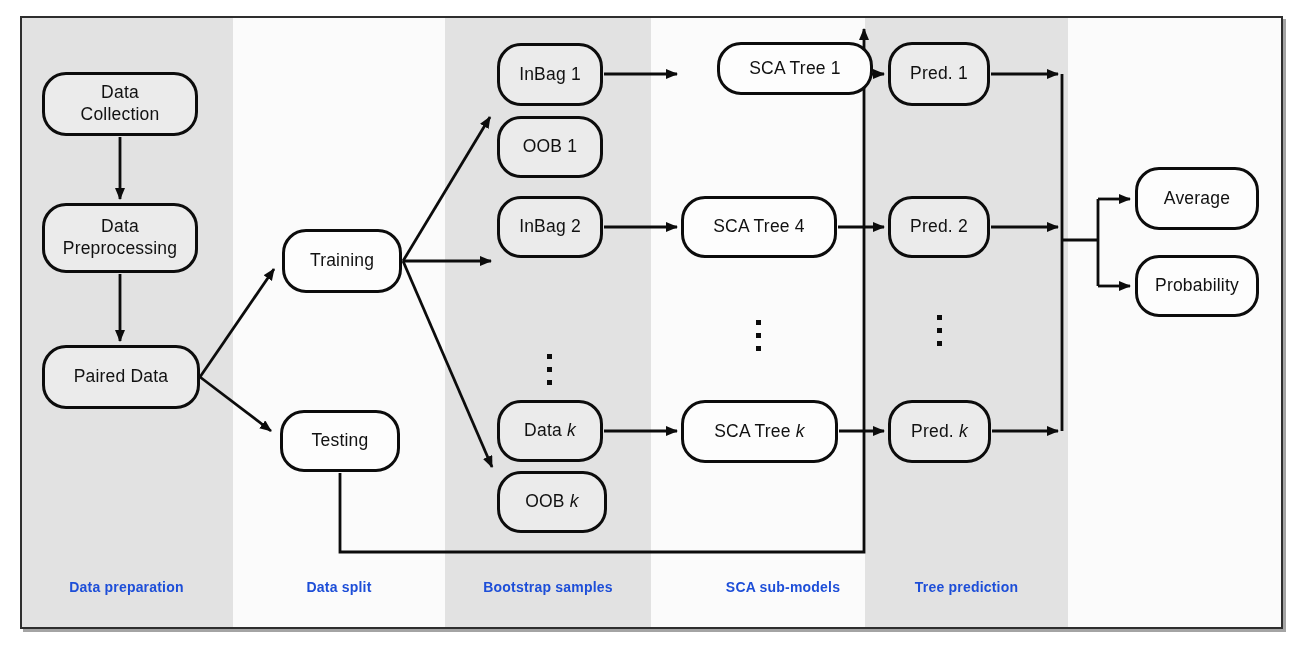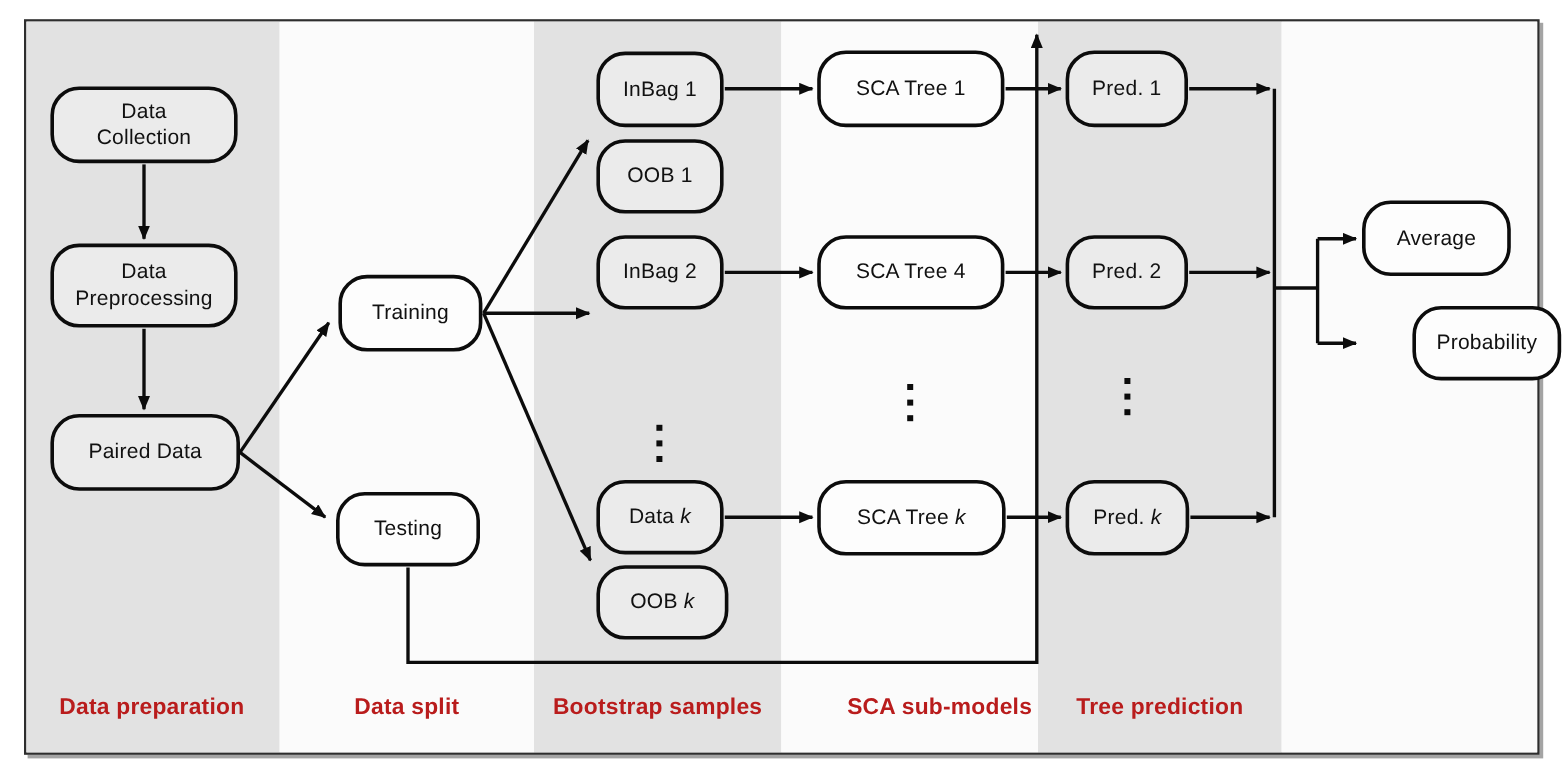--- a/index.html
+++ b/index.html
@@ -21,21 +21,21 @@
     position:absolute;box-sizing:border-box;
     border:3px solid #0c0c0c;border-radius:24px;
     display:flex;align-items:center;justify-content:center;text-align:center;
     font-size:17.5px;line-height:1.25;letter-spacing:0.2px;
   }
   .fill-gray{background:#ebebeb;}
   .fill-white{background:#fdfdfd;}
   .node .it{font-style:italic;}
   .col-label{
     position:absolute;top:579px;text-align:center;
-    font-weight:bold;font-size:19px;color:#b91c1c;letter-spacing:0.2px;
+    font-weight:bold;font-size:14px;color:#1d4ed8;letter-spacing:0.2px;
   }
   .vdots{position:absolute;display:flex;flex-direction:column;gap:8px;}
   .vdots .dot{width:5px;height:5px;background:#0c0c0c;}
 </style>
 </head>
 <body>
 
 <div id="stage">
 
   <div id="frame">
@@ -114,21 +114,21 @@
   <div class="node fill-gray" style="left:497px;top:196px;width:106px;height:62px">
     <span>InBag 2</span>
   </div>
   <div class="node fill-gray" style="left:497px;top:400px;width:106px;height:62px">
     <span><span>Data </span><span class="it">k</span></span>
   </div>
   <div class="node fill-gray" style="left:497px;top:471px;width:110px;height:62px">
     <span><span>OOB </span><span class="it">k</span></span>
   </div>
 
-  <div class="node fill-white" style="left:681px;top:42px;width:156px;height:64px">
+  <div class="node fill-white" style="left:717px;top:42px;width:156px;height:53px">
     <span>SCA Tree 1</span>
   </div>
   <div class="node fill-white" style="left:681px;top:196px;width:156px;height:62px">
     <span>SCA Tree 4</span>
   </div>
   <div class="node fill-white" style="left:681px;top:400px;width:157px;height:63px">
     <span><span>SCA Tree </span><span class="it">k</span></span>
   </div>
 
   <div class="node fill-gray" style="left:888px;top:42px;width:102px;height:64px">
@@ -137,21 +137,21 @@
   <div class="node fill-gray" style="left:888px;top:196px;width:102px;height:62px">
     <span>Pred. 2</span>
   </div>
   <div class="node fill-gray" style="left:888px;top:400px;width:103px;height:63px">
     <span><span>Pred. </span><span class="it">k</span></span>
   </div>
 
   <div class="node fill-white" style="left:1135px;top:167px;width:124px;height:63px">
     <span>Average</span>
   </div>
-  <div class="node fill-white" style="left:1177px;top:255px;width:124px;height:62px">
+  <div class="node fill-white" style="left:1135px;top:255px;width:124px;height:62px">
     <span>Probability</span>
   </div>
 
   <div class="vdots" style="left:547px;top:354px">
     <div class="dot"></div>
     <div class="dot"></div>
     <div class="dot"></div>
   </div>
   <div class="vdots" style="left:756px;top:320px">
     <div class="dot"></div>

